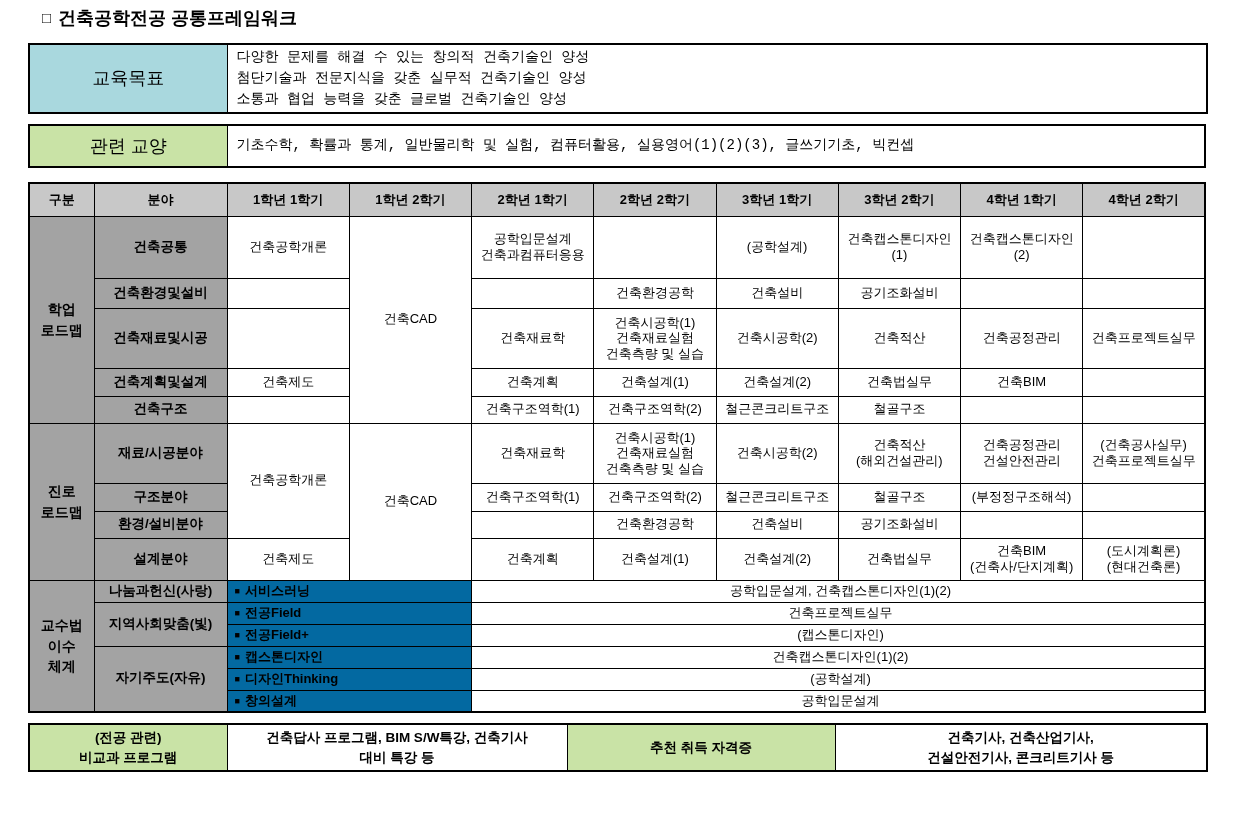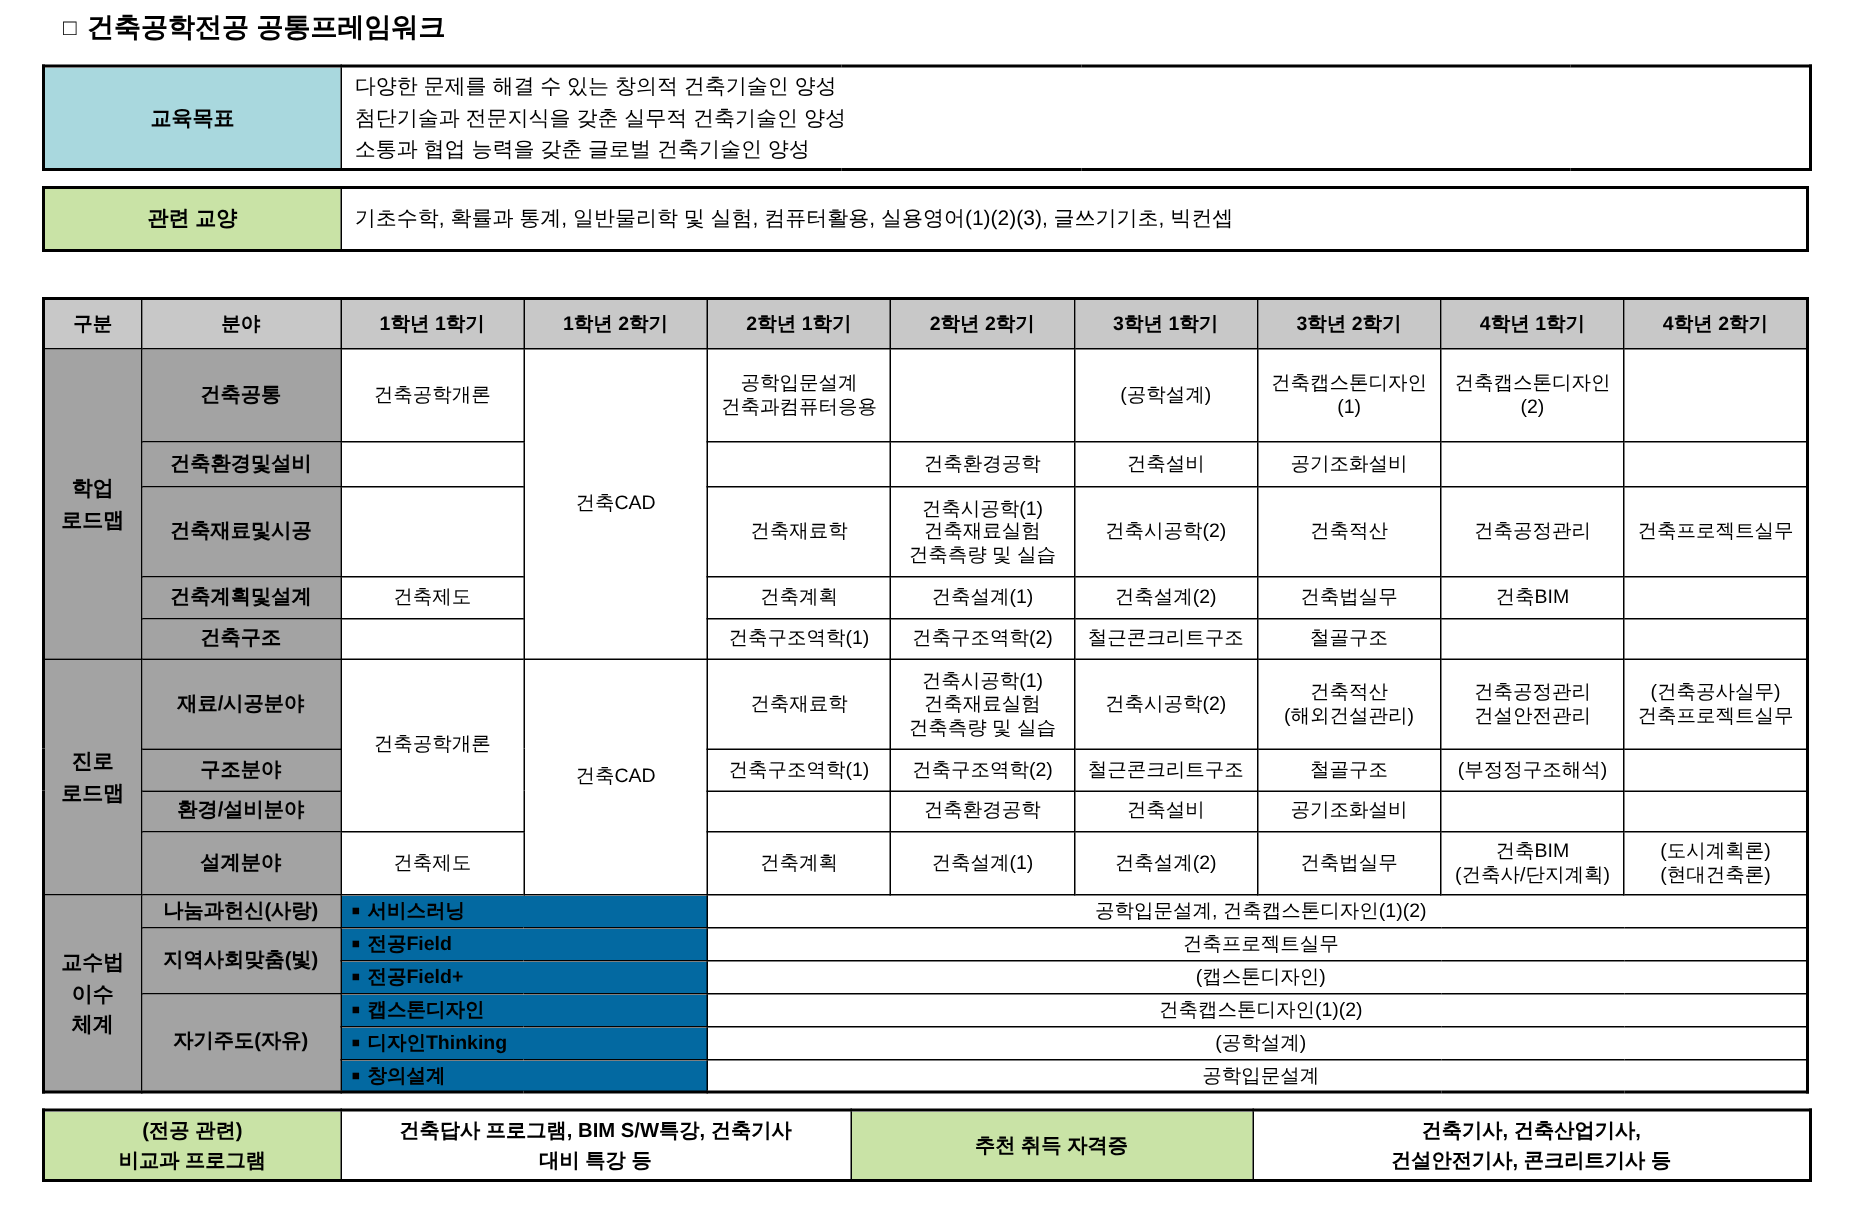--- a/index.html
+++ b/index.html
@@ -7,33 +7,33 @@
   body { font-family: "Liberation Sans", "DejaVu Sans", sans-serif; color: #000; }
   .page { width: 1180px; margin: 6px 0 0 28px; }
 
   .doc-title { font-size: 18px; font-weight: bold; letter-spacing: 0px; margin: 4px 0 13px 14px; }
   .doc-title .sq { font-size: 15px; margin-right: 7px; position: relative; top: -1px; }
 
   table { border-collapse: collapse; table-layout: fixed; width: 1178px; border: 2px solid #000; }
   td, th { border: 1px solid #000; text-align: center; vertical-align: middle;
            font-size: 13px; padding: 2px 3px; white-space: pre-line; line-height: 1.25;
            overflow: hidden; word-break: keep-all; }
-  .mt { margin-top: 30px; }
+  .mt { margin-top: 14px; }
   .mt-sm { margin-top: 10px; }
   .bg-cyan { background: #a9d8de; }
   .bg-cyan-light { background: #cde9ee; }
   .bg-green { background: #c9e3a6; }
   .bg-gray { background: #c8c8c8; }
   .bg-gray-light { background: #a3a3a3; }
   .bg-blue-light { background: #0369a1; }
 
-  .left { text-align: left; padding-left: 9px; }
+  .left { text-align: left; padding-left: 9px; font-family: Liberation Mono, monospace; }
   .goals-text { font-size: 14px; line-height: 1.5; }
   .lib-text { font-size: 14px; }
-  td.hcell { font-size: 14px; font-weight: bold; }
+  td.hcell { font-size: 18px; font-weight: normal; }
   td.sec { font-weight: bold; font-size: 14px; line-height: 1.45; }
   td.cat { font-weight: bold; font-size: 13.5px; }
   td.course { font-size: 13px; }
   td.dense { line-height: 1.2; }
   td.method { text-align: left; padding-left: 7px; font-weight: bold; }
   td.method .blt { font-size: 9px; margin-right: 5px; position: relative; top: -1px; }
   td.mcourses { text-align: center; padding-left: 8px; }
   .bottom-tbl td { font-weight: bold; font-size: 13.5px; line-height: 1.45; }
 </style>
 </head>

